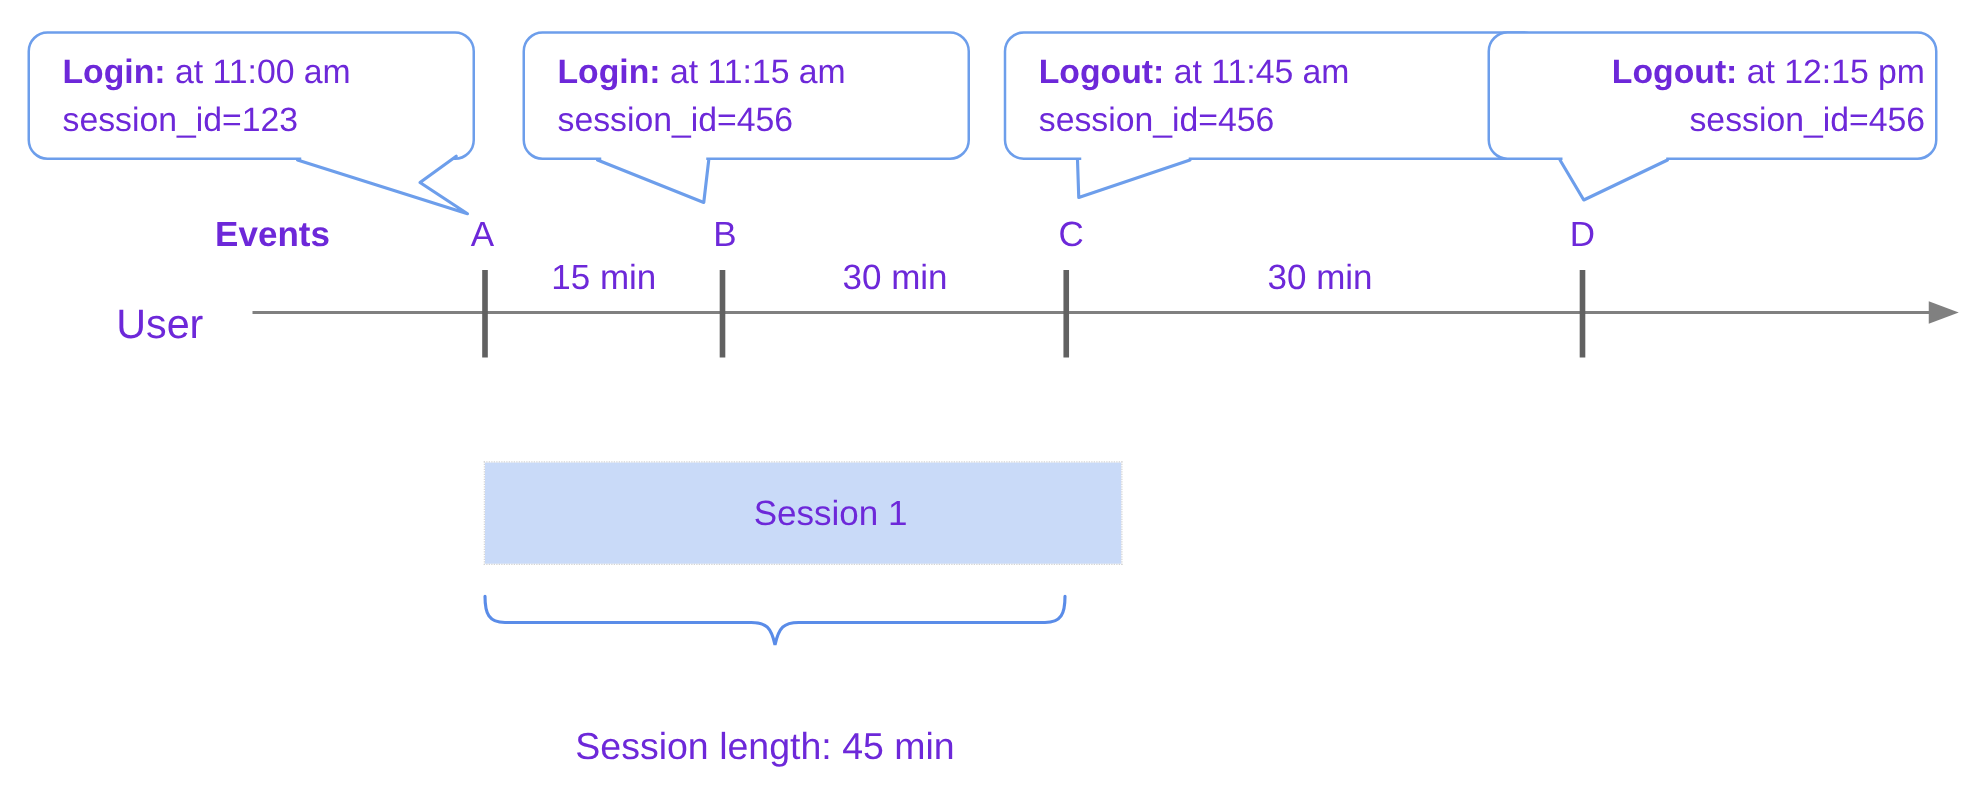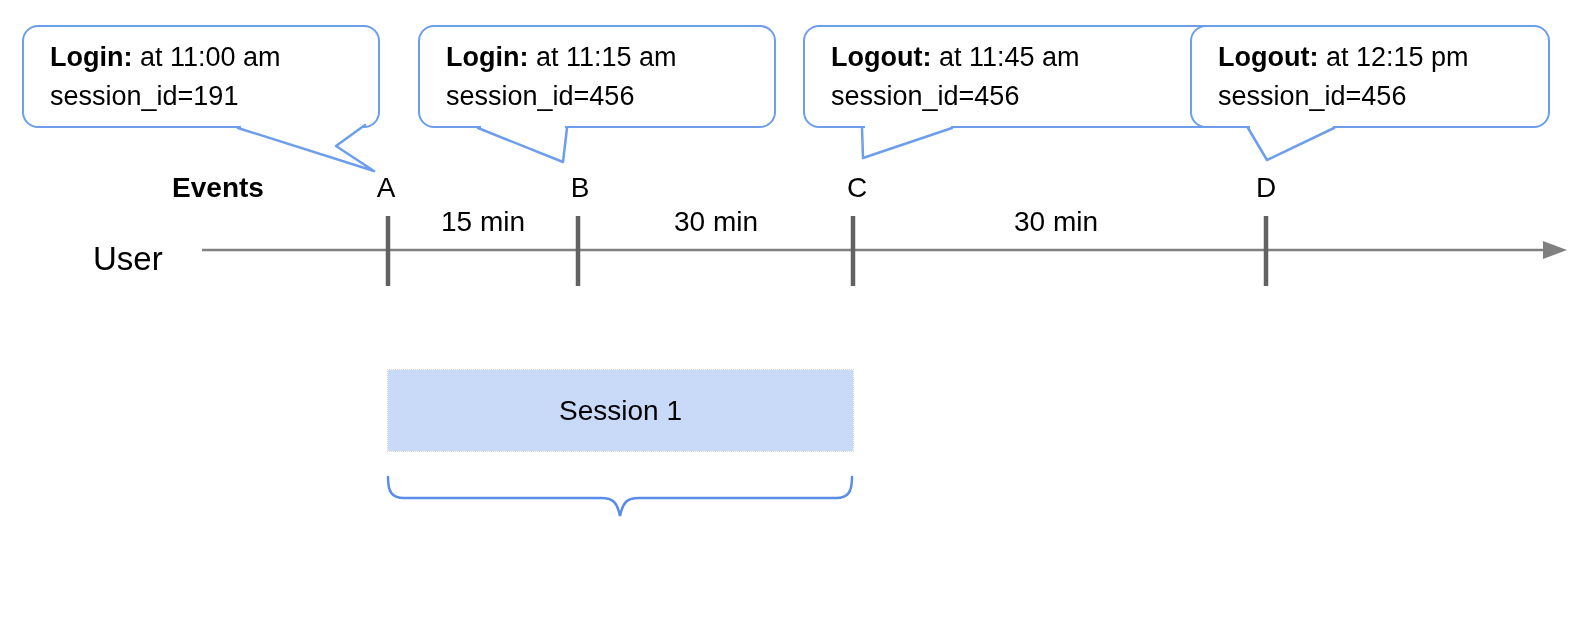--- a/index.html
+++ b/index.html
@@ -1,52 +1,52 @@
 <!DOCTYPE html>
 <html><head>
 <meta charset="utf-8">
 <style>
   html,body{margin:0;padding:0;background:#fff;}
   .stage{
     position:relative;width:1574px;height:630px;background:#ffffff;
-    font-family:"Liberation Sans",sans-serif;color:#000000;overflow:hidden;
+    font-family:"Liberation Sans",sans-serif;color:#6d28d9;overflow:hidden;
   }
   .bubble{
     position:absolute;top:25px;height:103px;width:358px;box-sizing:border-box;
     background:#fff;border:2.5px solid #6d9eeb;border-radius:16px;
     padding:11px 8px 0 26px;font-size:27px;line-height:39px;white-space:nowrap;
   }
   .bubble .bold{font-weight:bold;}
   #bubble-a{left:22px;}
   #bubble-b{left:418px;}
   #bubble-c{left:803px;width:432px;}
-  #bubble-d{left:1190px;width:360px;}
+  #bubble-d{left:1190px;width:360px;text-align:right;}
   .lbl{position:absolute;transform:translateX(-50%);white-space:nowrap;}
   .letter{font-size:28px;top:172px;}
   #events-label{left:218px;top:172px;font-size:28px;font-weight:bold;}
   #letter-a{left:386px;} #letter-b{left:580px;} #letter-c{left:857px;} #letter-d{left:1266px;}
   .interval{font-size:28px;top:206px;}
   #interval-ab{left:483px;} #interval-bc{left:716px;} #interval-cd{left:1056px;}
   #user-label{position:absolute;left:93px;top:240px;font-size:33px;white-space:nowrap;}
   #session-box{
     position:absolute;left:388px;top:370px;width:465px;height:81px;
     background:#c9daf8;outline:1.5px dotted #d4d4d4;
-    display:flex;align-items:center;justify-content:center;font-size:28px;
+    display:flex;align-items:center;justify-content:center;font-size:28px;padding-left:44px;
   }
   #session-length-label{left:612px;top:581px;font-size:30px;}
   svg.overlay{position:absolute;left:0;top:0;pointer-events:none;}
 </style>
 </head>
 <body>
 
 <div class="stage">
 
   <div class="bubble" id="bubble-a">
     <div><span class="bold">Login:</span><span> at 11:00 am</span></div>
-    <div>session_id=191</div>
+    <div>session_id=123</div>
   </div>
   <div class="bubble" id="bubble-b">
     <div><span class="bold">Login:</span><span> at 11:15 am</span></div>
     <div>session_id=456</div>
   </div>
   <div class="bubble" id="bubble-c">
     <div><span class="bold">Logout:</span><span> at 11:45 am</span></div>
     <div>session_id=456</div>
   </div>
   <div class="bubble" id="bubble-d">
@@ -60,20 +60,21 @@
   <span class="lbl letter" id="letter-c">C</span>
   <span class="lbl letter" id="letter-d">D</span>
   <span class="lbl interval" id="interval-ab">15 min</span>
   <span class="lbl interval" id="interval-bc">30 min</span>
   <span class="lbl interval" id="interval-cd">30 min</span>
   <span id="user-label">User</span>
 
   <div id="session-box">
     <span>Session 1</span>
   </div>
+  <span class="lbl" id="session-length-label">Session length: 45 min</span>
 
   <svg class="overlay" width="1574" height="630" viewBox="0 0 1574 630">
 
     <line x1="202" y1="250" x2="1546" y2="250" stroke-width="2.5" stroke="#808080"></line>
     <polygon points="1543,241 1567,250 1543,259" fill="#808080"></polygon>
 
     <line x1="388" y1="216" x2="388" y2="286" stroke-width="4.5" stroke="#616161"></line>
     <line x1="578" y1="216" x2="578" y2="286" stroke-width="4.5" stroke="#616161"></line>
     <line x1="853" y1="216" x2="853" y2="286" stroke-width="4.5" stroke="#616161"></line>
     <line x1="1266" y1="216" x2="1266" y2="286" stroke-width="4.5" stroke="#616161"></line>

